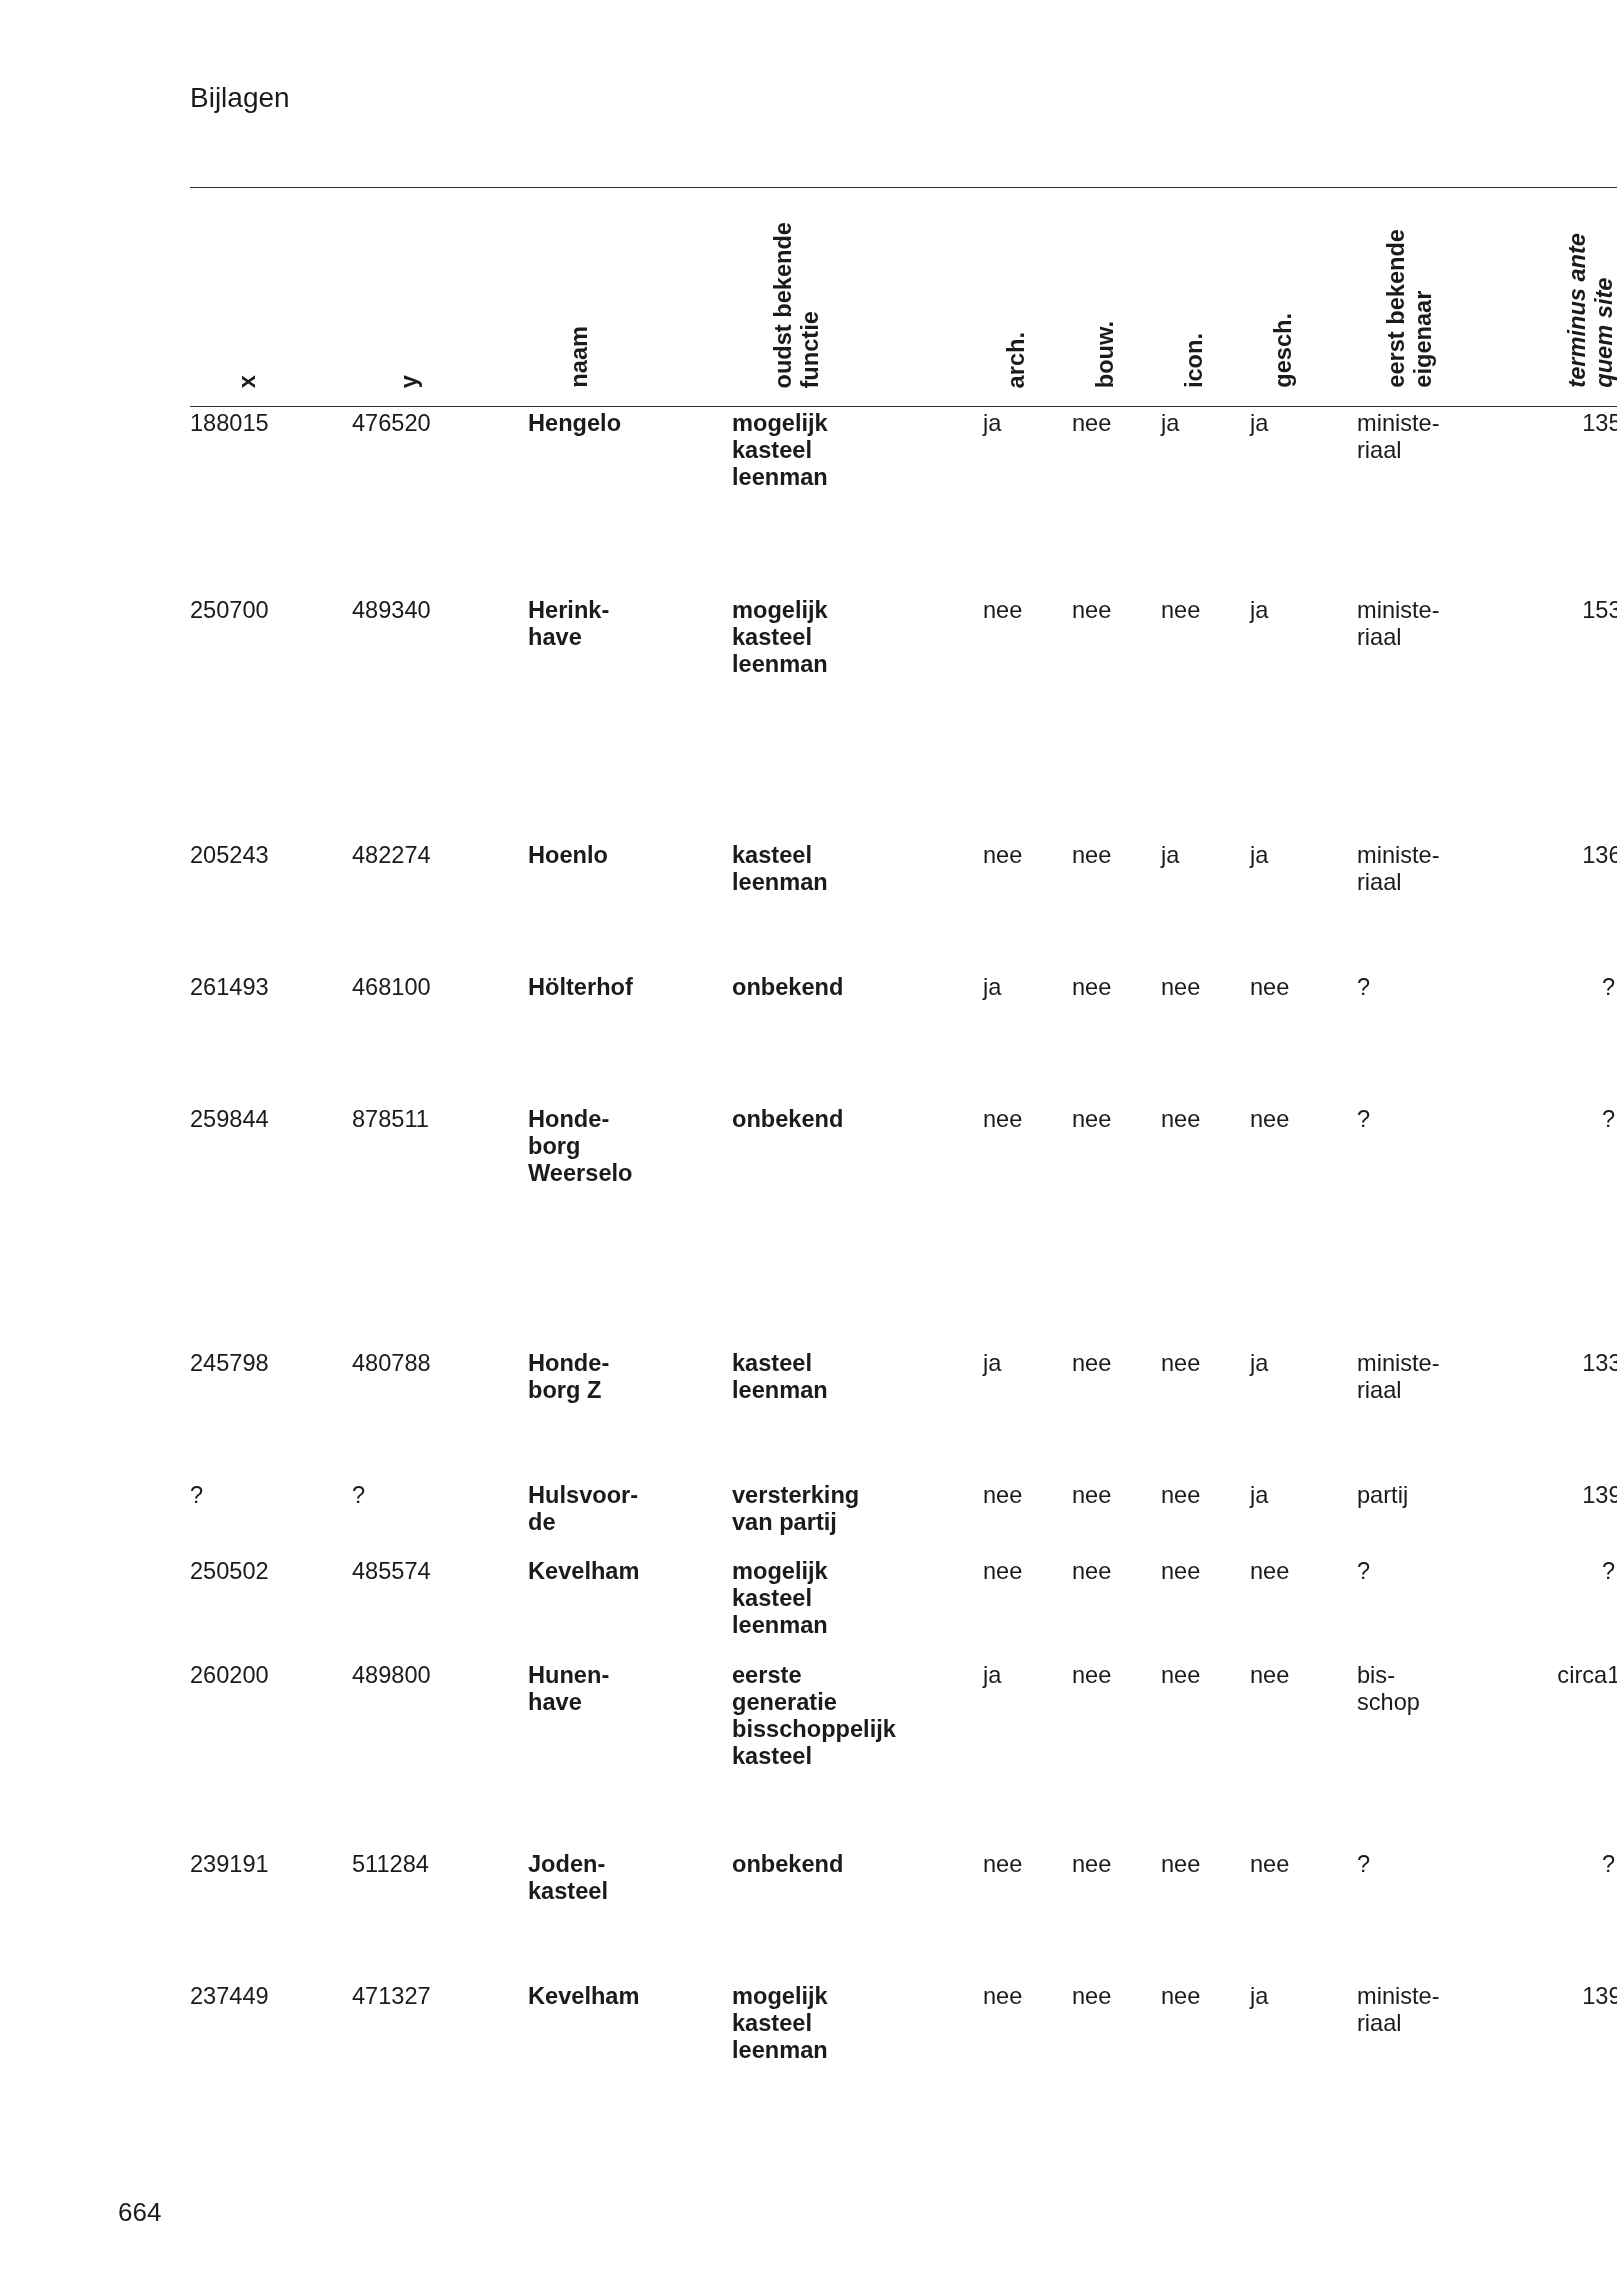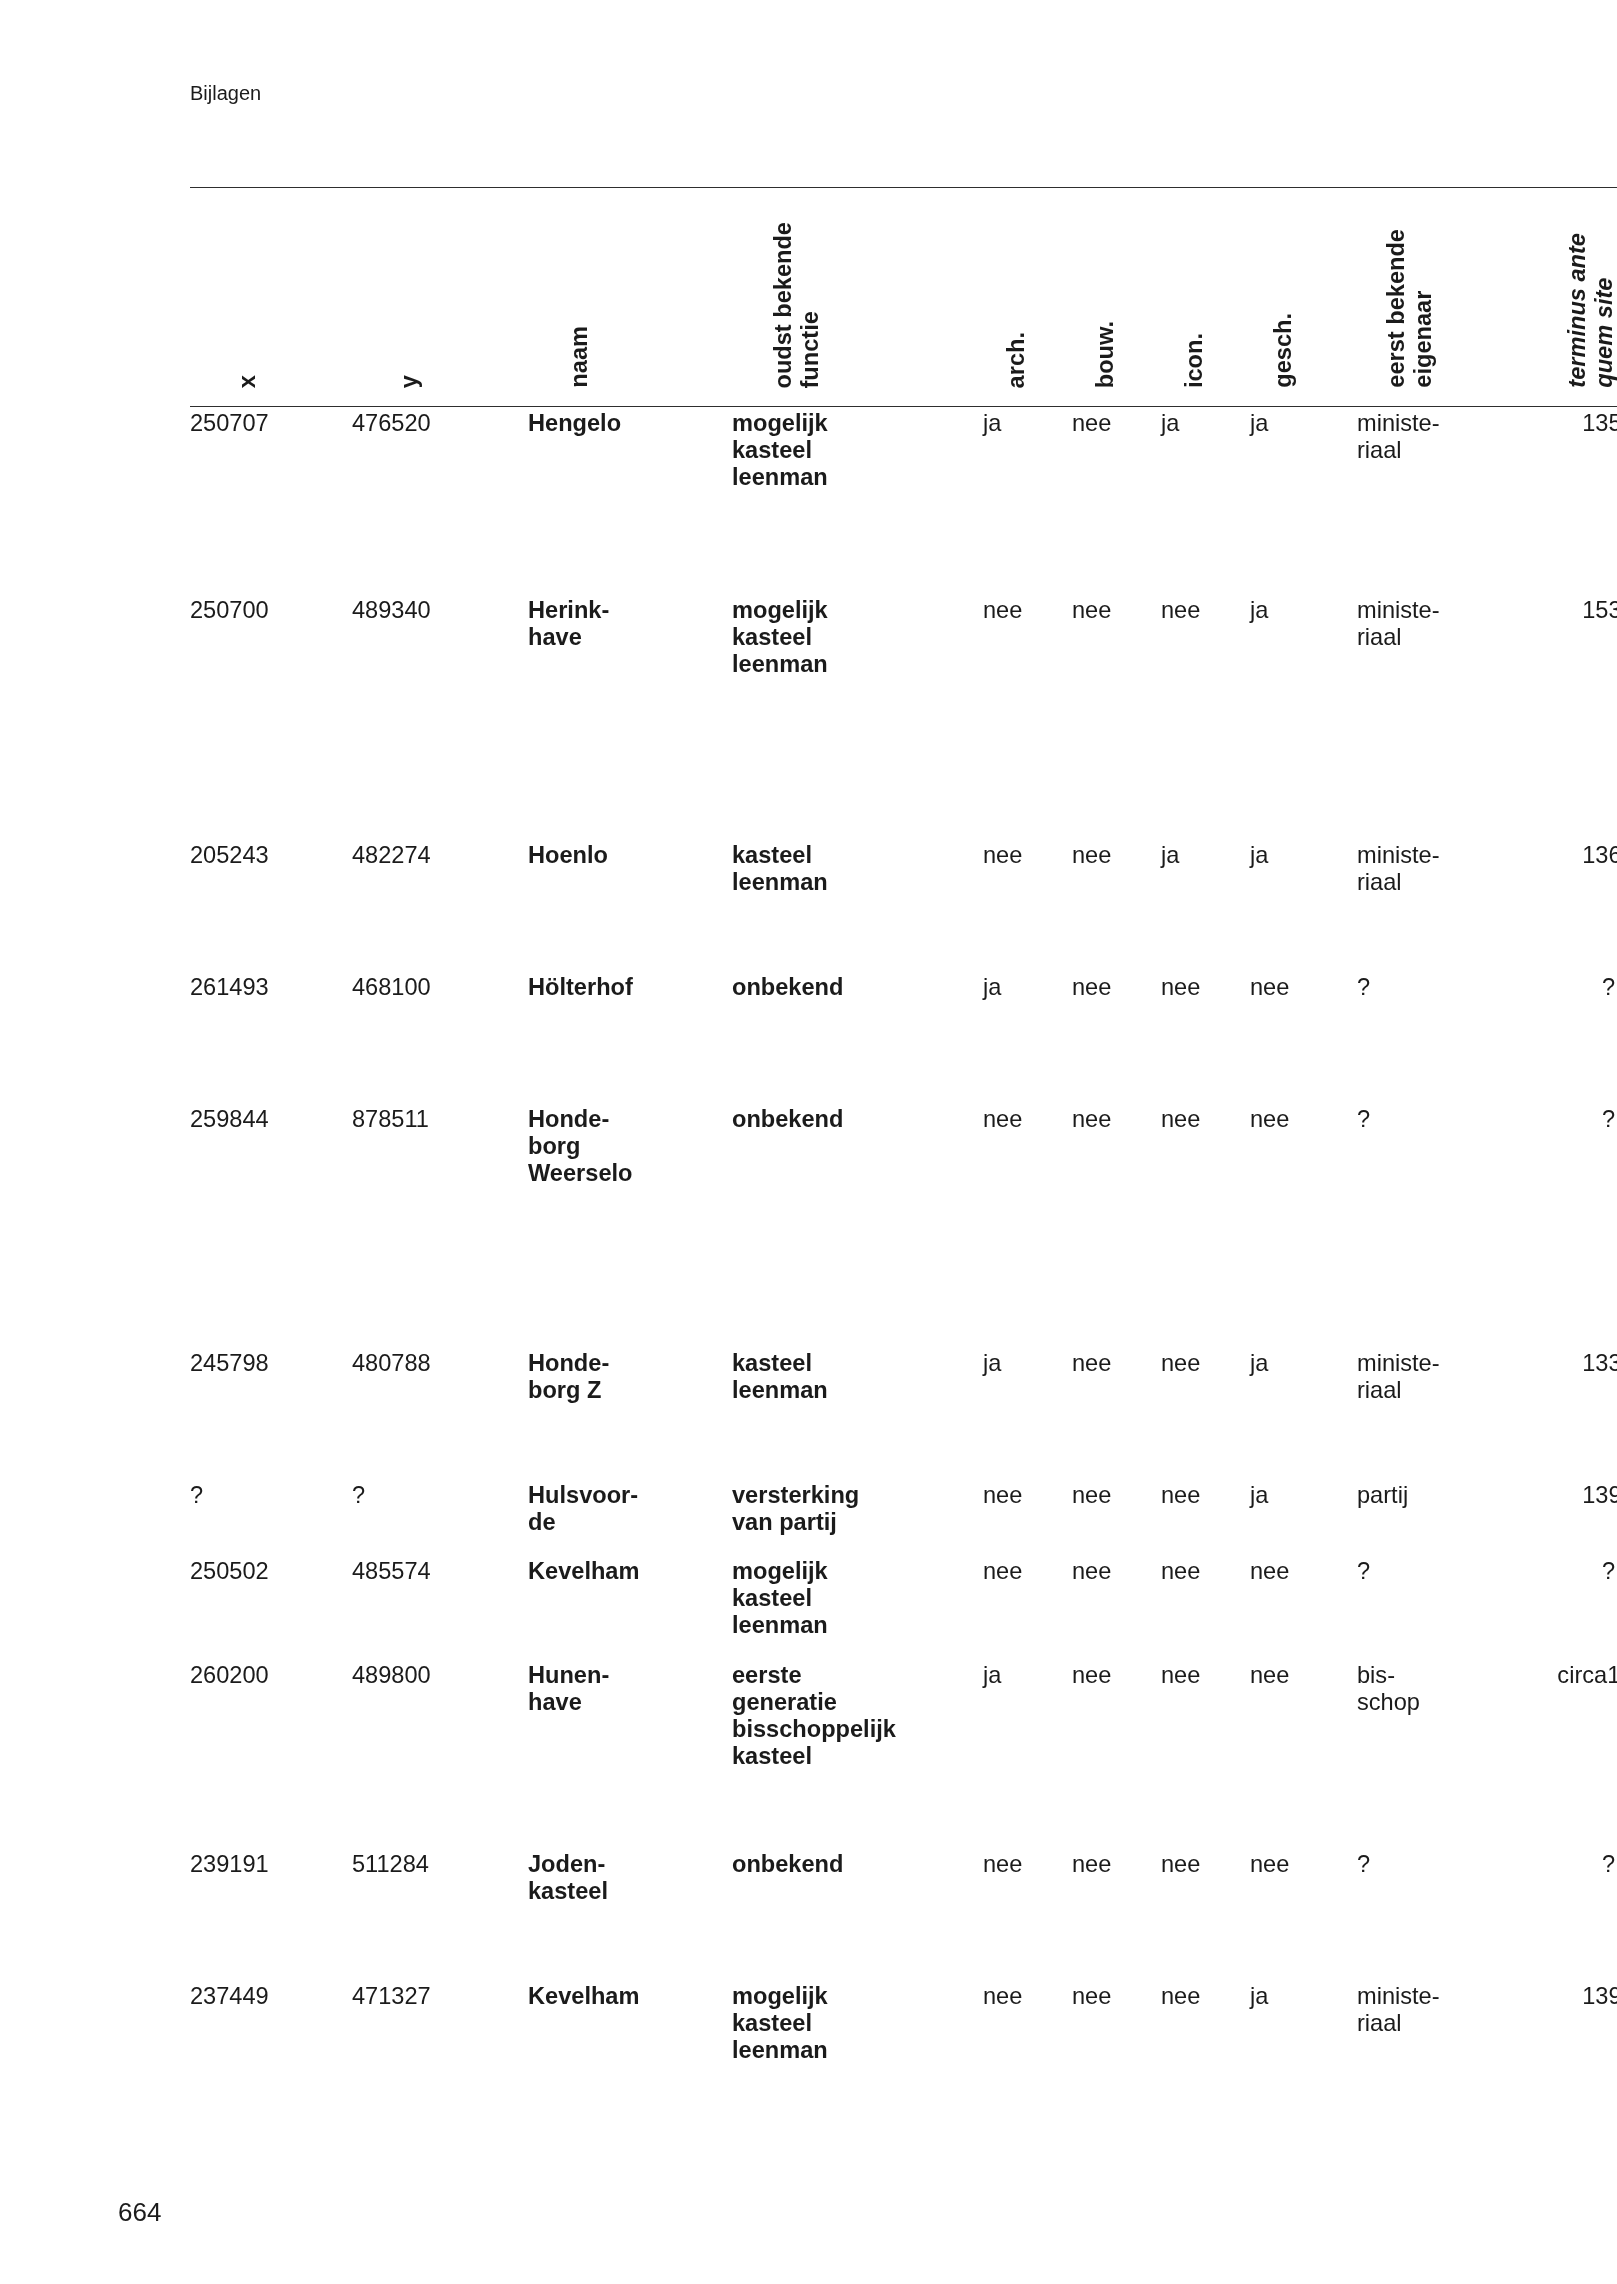--- a/index.html
+++ b/index.html
@@ -6,21 +6,21 @@
   .page{
     position:relative;
     width:1618px;height:2284px;
     background:#ffffff;
     font-family:"Liberation Sans", sans-serif;
     color:#1b1b1b;
     overflow:hidden;
   }
   .doc-section-header{
     position:absolute;left:190px;top:81px;
-    font-size:20px;line-height:1.2;
+    font-size:28px;line-height:1.2;
   }
   .page-number{
     position:absolute;left:70px;top:2197px;
     font-size:26px;
     margin-left:48px;
   }
   table.data-table{
     position:absolute;left:190px;top:187px;
     width:1287px;
     border-collapse:collapse;table-layout:fixed;
@@ -95,21 +95,21 @@
           <th class="col-icon narrow"><div class="vhead vhead-icon">icon.</div></th>
           <th class="col-gesch narrow"><div class="vhead vhead-gesch">gesch.</div></th>
           <th class="col-eigenaar"><div class="vhead vhead-eigenaar">eerst bekende
 eigenaar</div></th>
           <th class="col-terminus"><div class="vhead vhead-terminus">terminus ante
 quem site</div></th>
         </tr>
     </thead>
     <tbody>
         <tr>
-          <td class="col-x">250707</td>
+          <td class="col-x">188015</td>
           <td class="col-y">476520</td>
           <td class="col-naam">Hengelo</td>
           <td class="col-functie">mogelijk
 kasteel
 leenman</td>
           <td class="col-arch">ja</td>
           <td class="col-bouw">nee</td>
           <td class="col-icon">ja</td>
           <td class="col-gesch">ja</td>
           <td class="col-eigenaar">ministe-

